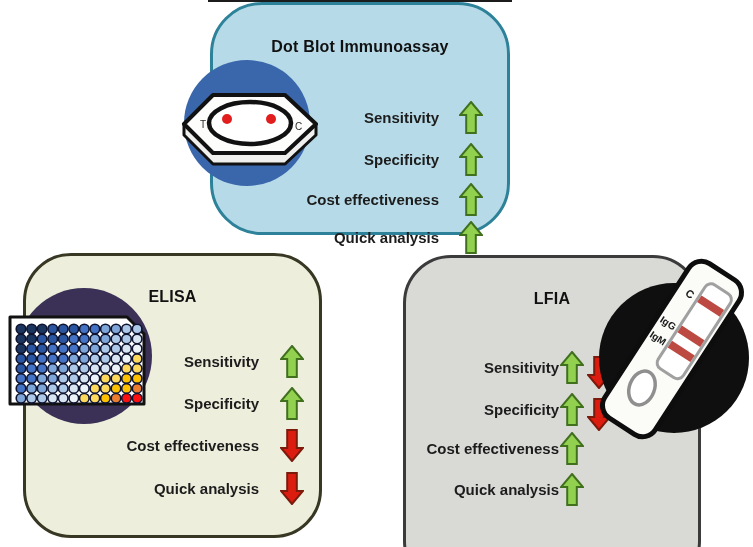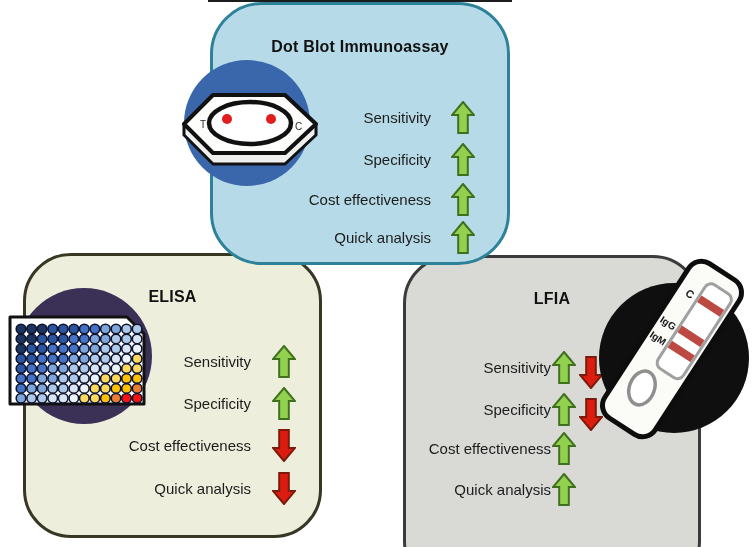--- a/index.html
+++ b/index.html
@@ -2,21 +2,21 @@
 <html style="--dot-blot-bg: #b6dae7; --dot-blot-border: #2d8299; --elisa-bg: #edeedc; --elisa-border: #373723; --lfia-bg: #d9d9d6; --lfia-border: #3b3b3b; --arrow-up-fill: #92d050; --arrow-up-stroke: #40701e; --arrow-down-fill: #dd1c10; --arrow-down-stroke: #7c1a0c; --dot-blot-circle: #3a67ab; --elisa-circle: #3b3157; --lfia-circle: #0f0f0f; --blot-dot: #e21d1d; --strip-line: #bc4a42; --well-stroke: #0e1430;"><head>
 <meta charset="utf-8">
 <style>
   html,body{margin:0;padding:0;background:#fff;}
   .stage{
     position:relative;width:753px;height:547px;background:#ffffff;overflow:hidden;
     font-family:"Liberation Sans",sans-serif;color:#1c1c1c;
   }
   .panel{position:absolute;box-sizing:border-box;}
   .panel-dot-blot{
-    left:210px;top:2px;width:300px;height:263px;
+    left:210px;top:2px;width:300px;height:233px;
     background:var(--dot-blot-bg,#b6dae7);
     border:3px solid var(--dot-blot-border,#2d8299);
     border-radius:52px;z-index:30;
   }
   .panel-elisa{
     left:23px;top:253px;width:299px;height:285px;
     background:var(--elisa-bg,#edeedc);
     border:3px solid var(--elisa-border,#373723);
     border-radius:48px;z-index:10;
   }
@@ -26,21 +26,21 @@
     border:3px solid var(--lfia-border,#3b3b3b);
     border-radius:48px;z-index:10;
   }
   .panel-title{
     position:absolute;left:0;right:0;text-align:center;
     font-weight:bold;font-size:16px;color:#111;letter-spacing:.2px;
   }
   .panel-dot-blot .panel-title{top:33px;}
   .panel-elisa .panel-title{top:32px;text-align:center;}
   .panel-lfia .panel-title{top:32px;}
-  .row{position:absolute;left:4px;height:33px;width:100%;}
+  .row{position:absolute;left:12px;height:33px;width:100%;font-weight:bold;}
   .row-label{
     position:absolute;left:0;top:0;height:33px;line-height:33px;
     text-align:right;font-size:15px;color:#1c1c1c;white-space:nowrap;
   }
   .arrow-icon{position:absolute;display:block;}
   .icon-layer{position:absolute;z-index:40;}
   .top-edge-line{
     position:absolute;left:208px;top:0;width:304px;height:2px;
     background:#1c1c1c;z-index:50;
   }

